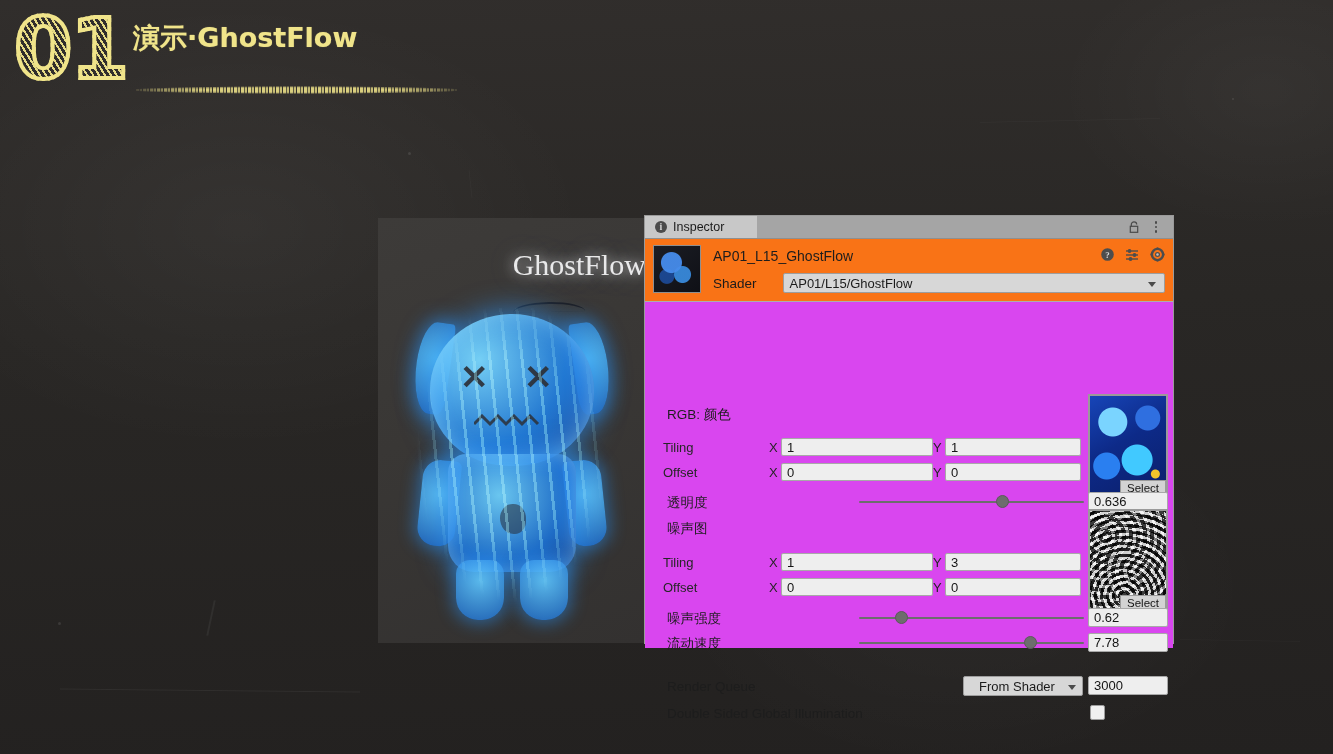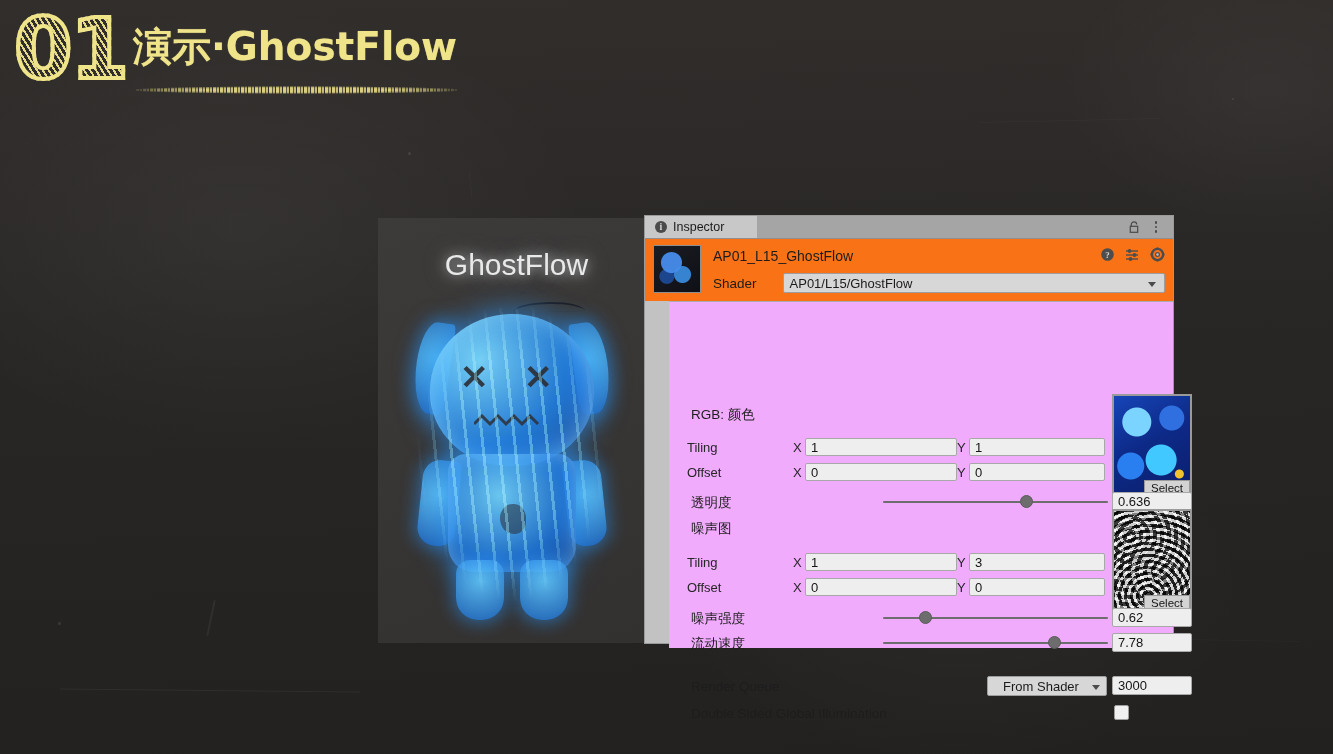--- a/index.html
+++ b/index.html
@@ -33,21 +33,21 @@
     -webkit-text-stroke: 4px #f0e48a;
     background-image: repeating-linear-gradient(58deg,
       rgba(240,228,138,0.95) 0px, rgba(240,228,138,0.95) 2px,
       rgba(240,228,138,0.0) 2px, rgba(240,228,138,0.0) 5px);
     -webkit-background-clip: text;
     background-clip: text;
     font-family: "DejaVu Sans", sans-serif;
   }
   #title-main {
     position: absolute; left: 125px; top: 16px;
-    font-size: 39px; font-weight: bold;
+    font-size: 27px; font-weight: bold;
     color: #f0e48a;
     font-family: "DejaVu Sans", sans-serif;
     letter-spacing: 0px;
     text-shadow: 0 0 1px rgba(240,228,138,0.5);
     white-space: nowrap;
   }
   #title-underline {
     position: absolute; left: 128px; top: 80px;
     width: 322px; height: 12px;
     background:
@@ -62,23 +62,23 @@
   }
 
   
   #preview-panel {
     position: absolute; left: 378px; top: 218px;
     width: 268px; height: 425px;
     background: linear-gradient(160deg, #3d3b39 0%, #393735 45%, #333130 100%);
   }
   #preview-title {
     position: absolute; left: 9px; right: 0; top: 30px;
-    text-align: center;
+    text-align: right;
     font-size: 30px; color: #e9e9ea;
-    font-family: Liberation Sans, sans-serif;
+    font-family: Liberation Serif, serif;
     text-shadow: 0 0 12px rgba(255,255,255,0.65), 0 0 26px rgba(210,225,255,0.35);
   }
   #preview-brow {
     position:absolute; left: 135px; top: 84px; width: 72px; height: 8px;
     border-top: 2px solid rgba(25,25,30,0.85);
     border-radius: 50% / 100% 100% 0 0;
     transform: rotate(-1deg);
   }
 
   
@@ -182,22 +182,22 @@
   #shader-dropdown {
     flex: 1; height: 20px; background: #d7d7d7; border: 1px solid #9d9d9d;
     border-radius: 2px; display: flex; align-items: center; padding: 0 6px;
     box-sizing: border-box; font-size: 13px; position: relative;
   }
   .caret { width: 0; height: 0; border-left: 4px solid transparent; border-right: 4px solid transparent;
     border-top: 5px solid #4b4b4b; }
   #shader-dropdown .caret { position: absolute; right: 8px; top: 8px; }
 
   
-  #insp-body { position: relative; background: #f0abfc; padding-top: 6px;
-    border-top: 1px solid #adadad; height: 340px; margin-left: 24px; }
+  #insp-body { position: relative; background: #d946ef; padding-top: 6px;
+    border-top: 1px solid #adadad; height: 340px; }
 
   .prop-label { position: absolute; font-size: 13.5px; color: #1d1d1d; }
   .sub-label { position: absolute; font-size: 13px; color: #262626; text-align: left; }
   .axis { position: absolute; font-size: 13px; color: #262626; }
   .numfield {
     position: absolute; height: 18px; background: #eeeeee;
     border: 1px solid #a8a8a8; border-radius: 2px; box-sizing: border-box;
     display: flex; align-items: center; padding-left: 5px; font-size: 13px; color: #141414;
   }
   .slider-track { position: absolute; height: 2px; background: #6d6d6d; border-radius: 1px; }

